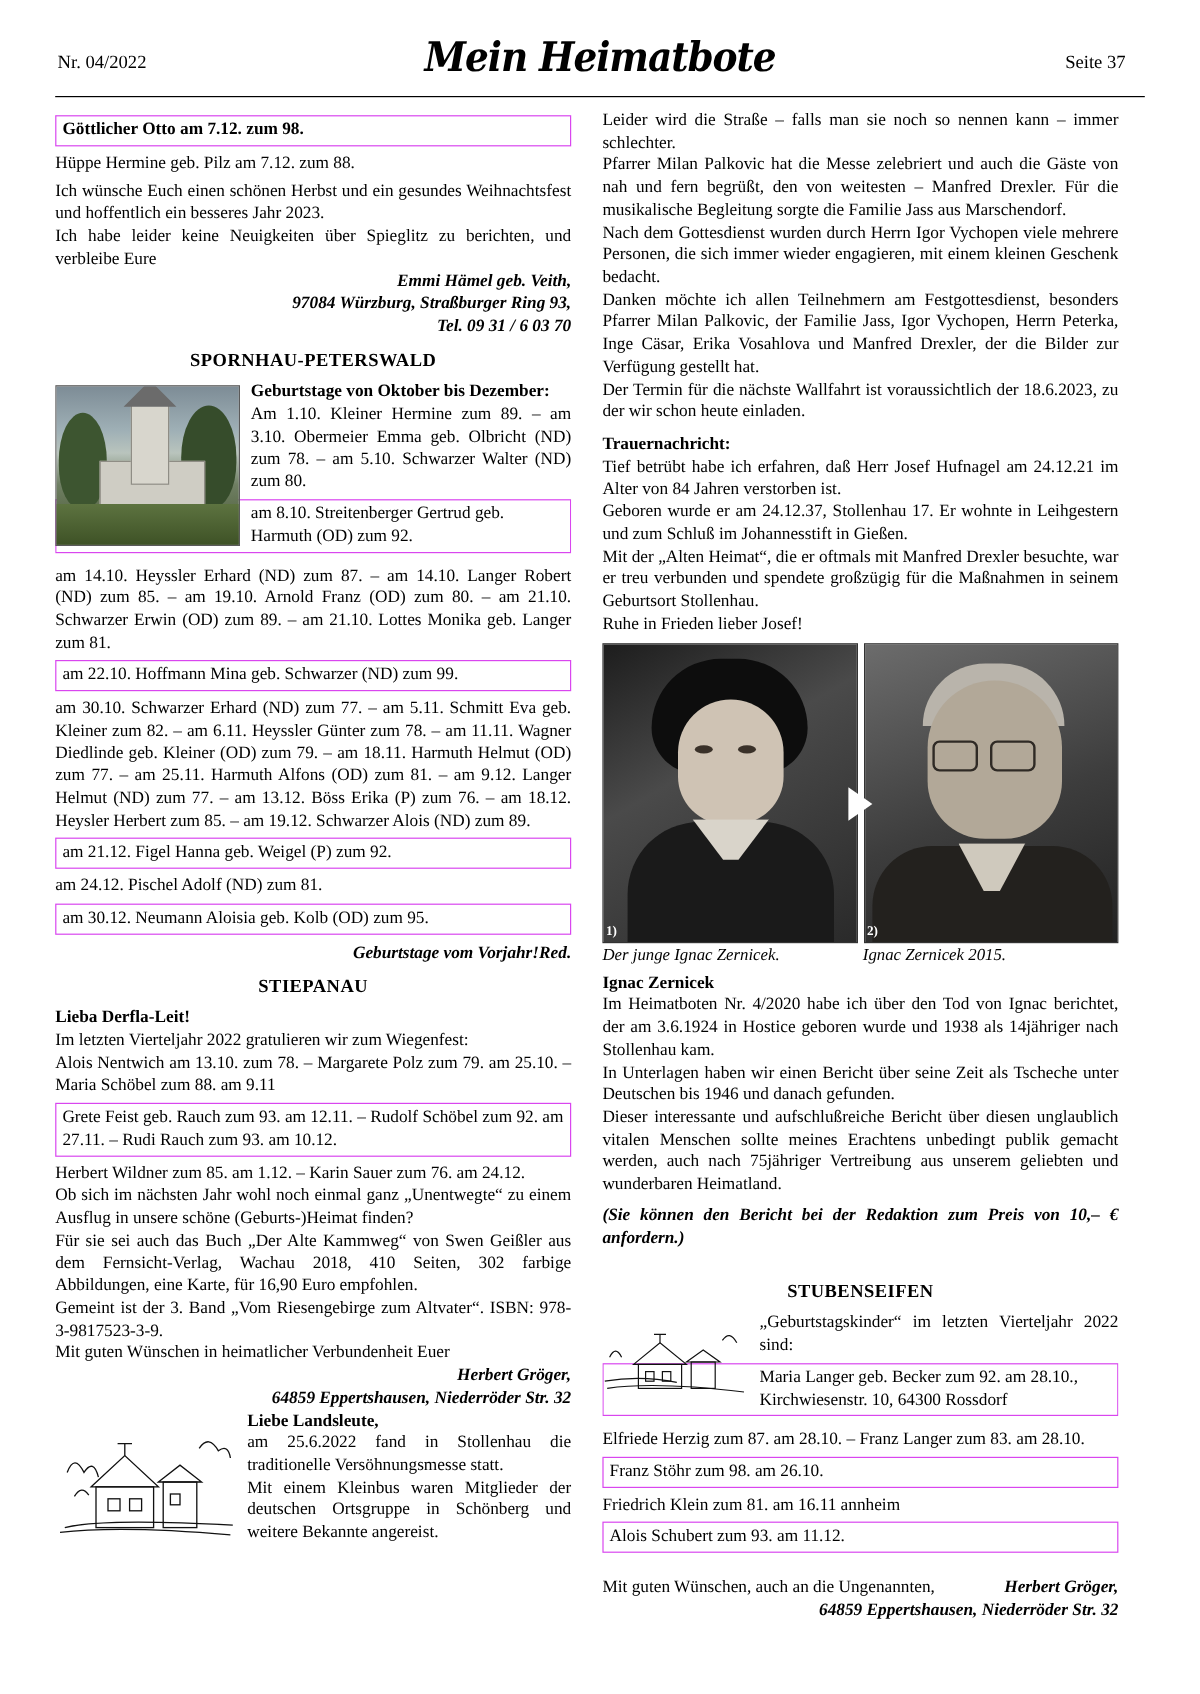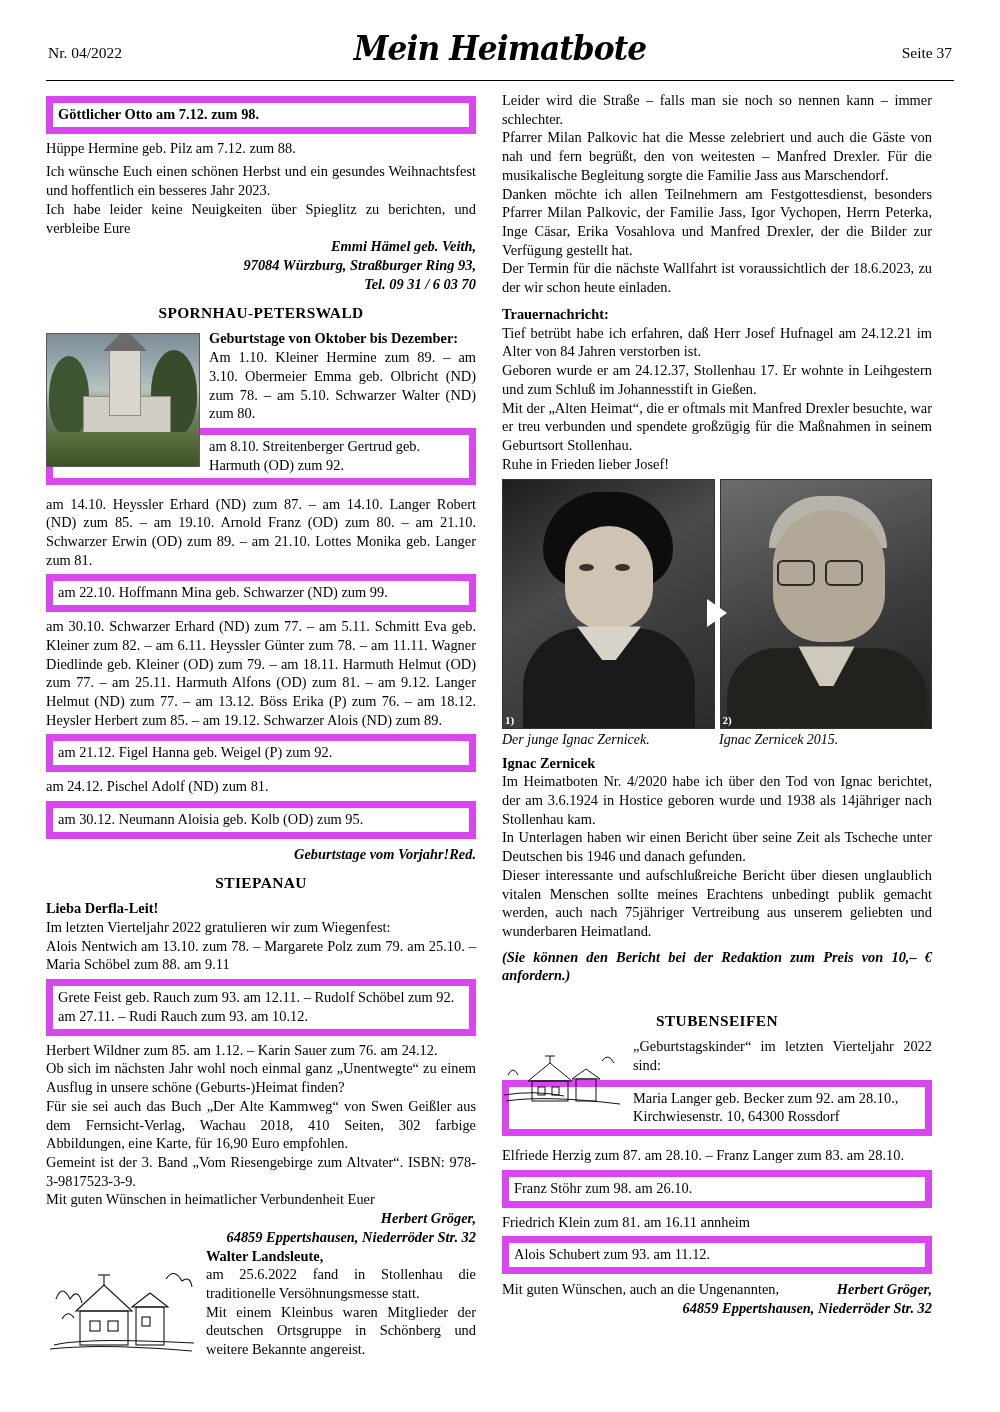--- a/index.html
+++ b/index.html
@@ -28,21 +28,21 @@
     height: 52px;
   }
   .masthead-left {
     position: absolute;
     left: 2px;
     top: 18px;
     font-size: 15.5px;
   }
   .masthead-right {
     position: absolute;
-    right: 2px;
+    right: 16px;
     top: 18px;
     font-size: 15.5px;
   }
   .masthead-title {
     position: absolute;
     left: 0; right: 0;
     top: 2px;
     text-align: center;
     font-family: "DejaVu Serif", serif;
     font-weight: bold;
@@ -73,21 +73,21 @@
   .i { font-style: italic; font-weight: bold; }
   .right { text-align: right; }
   .sec-title {
     text-align: center;
     font-weight: bold;
     font-size: 15.4px;
     letter-spacing: 0.4px;
     margin: 10px 0 6px 0;
   }
   .boxed {
-    border: 7px solid #d946ef;
+    border: 1px solid #d946ef;
     padding: 2px 5px 3px 5px;
     margin: 5px 0;
     text-align: left;
   }
   .para { margin-top: 5px; }
   
   .photo-church {
     width: 152px;
     height: 132px;
     float: left;
@@ -320,31 +320,32 @@
               <path d="M8 96 Q40 88 148 94"></path>
               <path d="M10 50 q6 -16 14 0 q8 -12 12 4"></path>
               <path d="M120 30 q8 -12 16 2 q8 -6 10 6"></path>
               <path d="M16 70 q6 -10 12 -1"></path>
               <path d="M58 36 L58 26"></path>
               <path d="M52 26 h12"></path>
               <path d="M4 100 q50 -6 142 2"></path>
             </g>
           </svg>
         </div>
-        <p class="b">Walter Landsleute,</p>
+        <p class="b">Liebe Landsleute,</p>
         <p>am 25.6.2022 fand in Stollenhau die traditionelle Versöhnungsmesse statt.</p>
         <p>Mit einem Kleinbus waren Mitglieder der deutschen Ortsgruppe in Schönberg und weitere Bekannte angereist.</p>
       </div>
       <div class="clear"></div>
     </div>
 
     <div class="col">
 
       <p>Leider wird die Straße – falls man sie noch so nennen kann – immer schlechter.</p>
       <p>Pfarrer Milan Palkovic hat die Messe zelebriert und auch die Gäste von nah und fern begrüßt, den von weitesten – Manfred Drexler. Für die musikalische Begleitung sorgte die Familie Jass aus Marschendorf.</p>
+      <p>Nach dem Gottesdienst wurden durch Herrn Igor Vychopen viele mehrere Personen, die sich immer wieder engagieren, mit einem kleinen Geschenk bedacht.</p>
       <p>Danken möchte ich allen Teilnehmern am Festgottesdienst, besonders Pfarrer Milan Palkovic, der Familie Jass, Igor Vychopen, Herrn Peterka, Inge Cäsar, Erika Vosahlova und Manfred Drexler, der die Bilder zur Verfügung gestellt hat.</p>
       <p>Der Termin für die nächste Wallfahrt ist voraussichtlich der 18.6.2023, zu der wir schon heute einladen.</p>
 
       <p class="b" style="margin-top:8px;">Trauernachricht:</p>
       <p>Tief betrübt habe ich erfahren, daß Herr Josef Hufnagel am 24.12.21 im Alter von 84 Jahren verstorben ist.</p>
       <p>Geboren wurde er am 24.12.37, Stollenhau 17. Er wohnte in Leihgestern und zum Schluß im Johannesstift in Gießen.</p>
       <p>Mit der „Alten Heimat“, die er oftmals mit Manfred Drexler besuchte, war er treu verbunden und spendete großzügig für die Maßnahmen in seinem Geburtsort Stollenhau.</p>
       <p>Ruhe in Frieden lieber Josef!</p>
 
       <div class="photo-wrap">
@@ -407,21 +408,21 @@
         <div class="boxed">
           <span>Maria Langer geb. Becker zum 92. am 28.10., Kirchwiesenstr. 10, 64300 Rossdorf</span>
         </div>
       </div>
 
       <p class="para">Elfriede Herzig zum 87. am 28.10. – Franz Langer zum 83. am 28.10.</p>
       <div class="boxed">Franz Stöhr zum 98. am 26.10.</div>
       <p class="para">Friedrich Klein zum 81. am 16.11 annheim</p>
       <div class="boxed">Alois Schubert zum 93. am 11.12.</div>
 
-      <div style="display:flex; justify-content:space-between; margin-top:6px; gap:22px;">
+      <div style="display:flex; justify-content:space-between; margin-top:20px; gap:22px;">
         <span>Mit guten Wünschen, auch an die Ungenannten,</span>
         <span class="i">Herbert Gröger,</span>
       </div>
       <p class="i right">64859 Eppertshausen, Niederröder Str. 32</p>
       <div class="clear"></div>
     </div>
   </div>
 </div>
 
 </body></html>

